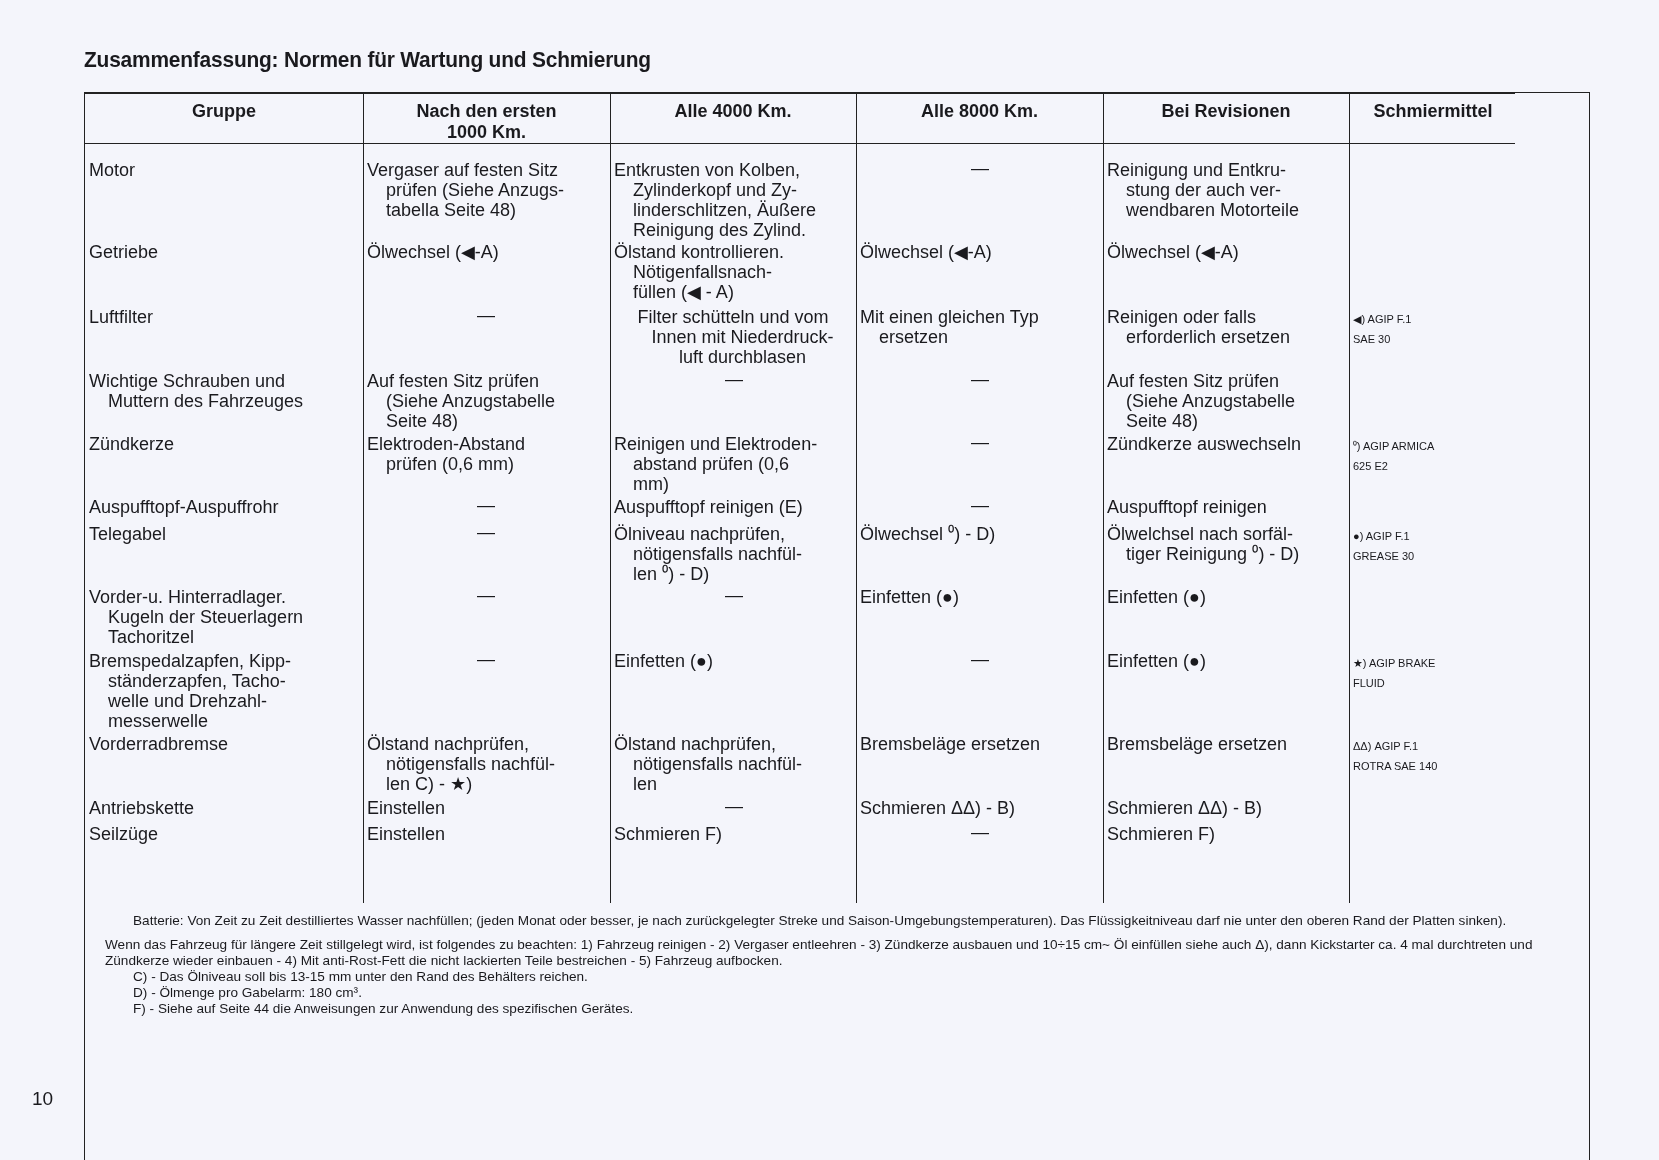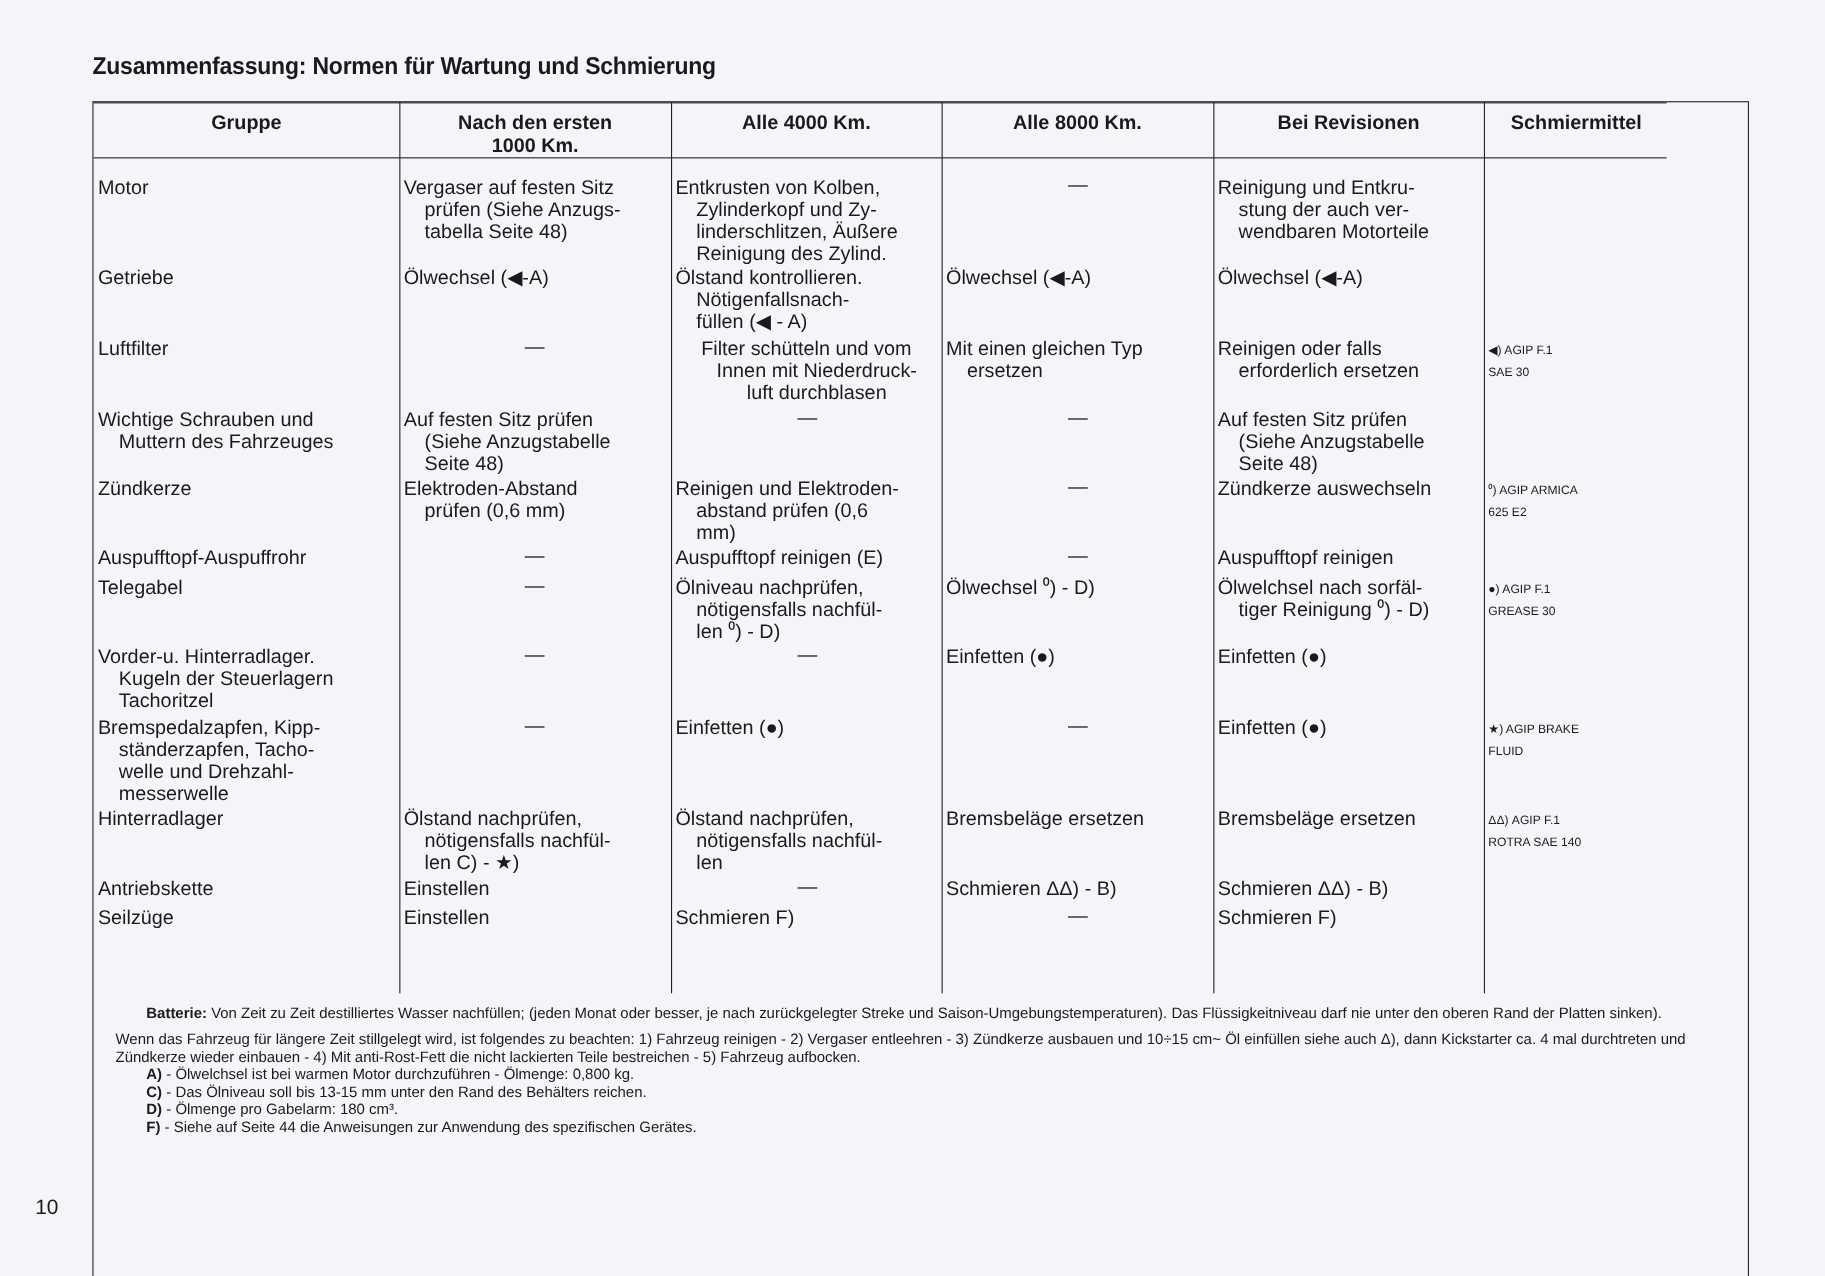--- a/index.html
+++ b/index.html
@@ -39,21 +39,21 @@
   }
   .cell .ind { padding-left: 19px; }
   .dash { position: absolute; font-size: 18px; }
   .lub { position: absolute; font-size: 11px; line-height: 20px; white-space: pre-line; }
   .notes {
     position: absolute; left: 20px; top: 820px; width: 1450px;
     font-size: 13.6px; line-height: 16px;
   }
   .notes p { margin: 0; }
   .notes .gap { margin-top: 8px; }
-  b { font-weight: bold; padding-left: 28px; }
+  b { font-weight: normal; padding-left: 28px; }
 </style>
 </head>
 <body>
 
 <div class="page-title">Zusammenfassung: Normen für Wartung und Schmierung</div>
 
 <div class="frame" id="frame">
 
   <div class="vline" style="left:278px"></div>
   <div class="vline" style="left:525px"></div>
@@ -120,21 +120,21 @@
       <div class="dash" style="left: 640px; top: 492px;">—</div>
       <div class="cell" style="left: 775px; top: 494px; width: 240px;"><div>Einfetten (●)</div></div>
       <div class="cell" style="left: 1022px; top: 494px; width: 238px;"><div>Einfetten (●)</div></div>
       <div class="cell" style="left: 4px; top: 558px; width: 270px;"><div>Bremspedalzapfen, Kipp-</div><div class="ind">ständerzapfen, Tacho-</div><div class="ind">welle und Drehzahl-</div><div class="ind">messerwelle</div></div>
       <div class="dash" style="left: 392px; top: 556px;">—</div>
       <div class="cell" style="left: 529px; top: 558px; width: 238px;"><div>Einfetten (●)</div></div>
       <div class="dash" style="left: 886px; top: 556px;">—</div>
       <div class="cell" style="left: 1022px; top: 558px; width: 238px;"><div>Einfetten (●)</div></div>
       <div class="lub" style="left: 1268px; top: 560px; width: 160px;">★) AGIP BRAKE
 FLUID</div>
-      <div class="cell" style="left: 4px; top: 641px; width: 270px;"><div>Hinterradlager</div></div>
+      <div class="cell" style="left: 4px; top: 641px; width: 270px;"><div>Vorderradbremse</div></div>
       <div class="cell" style="left: 282px; top: 641px; width: 240px;"><div>Ölstand nachprüfen,</div><div class="ind">nötigensfalls nachfül-</div><div class="ind">len C) - ★)</div></div>
       <div class="cell" style="left: 529px; top: 641px; width: 238px;"><div>Ölstand nachprüfen,</div><div class="ind">nötigensfalls nachfül-</div><div class="ind">len</div></div>
       <div class="cell" style="left: 775px; top: 641px; width: 240px;"><div>Bremsbeläge ersetzen</div></div>
       <div class="cell" style="left: 1022px; top: 641px; width: 238px;"><div>Bremsbeläge ersetzen</div></div>
       <div class="lub" style="left: 1268px; top: 643px; width: 160px;">ΔΔ) AGIP F.1
 ROTRA SAE 140</div>
       <div class="cell" style="left: 4px; top: 705px; width: 270px;"><div>Antriebskette</div></div>
       <div class="cell" style="left: 282px; top: 705px; width: 240px;"><div>Einstellen</div></div>
       <div class="dash" style="left: 640px; top: 703px;">—</div>
       <div class="cell" style="left: 775px; top: 705px; width: 240px;"><div>Schmieren ΔΔ) - B)</div></div>
@@ -143,21 +143,20 @@
       <div class="cell" style="left: 282px; top: 731px; width: 240px;"><div>Einstellen</div></div>
       <div class="cell" style="left: 529px; top: 731px; width: 238px;"><div>Schmieren F)</div></div>
       <div class="dash" style="left: 886px; top: 729px;">—</div>
       <div class="cell" style="left: 1022px; top: 731px; width: 238px;"><div>Schmieren F)</div></div>
     </div>
 
   <div class="notes">
     <p><b>Batterie:</b><span> Von Zeit zu Zeit destilliertes Wasser nachfüllen; (jeden Monat oder besser, je nach zurückgelegter Streke und Saison-Umgebungstemperaturen). Das Flüssigkeitniveau darf nie unter den oberen Rand der Platten sinken).</span></p>
     <p class="gap">Wenn das Fahrzeug für längere Zeit stillgelegt wird, ist folgendes zu beachten: 1) Fahrzeug reinigen - 2) Vergaser entleehren - 3) Zündkerze ausbauen und 10÷15 cm~ Öl einfüllen siehe auch Δ), dann Kickstarter ca. 4 mal durchtreten und Zündkerze wieder einbauen - 4) Mit anti-Rost-Fett die nicht lackierten Teile bestreichen - 5) Fahrzeug aufbocken.</p>
     <div id="footnotes">
-        <p><b>A)</b><span> - Ölwelchsel ist bei warmen Motor durchzuführen - Ölmenge: 0,800 kg.</span></p>
         <p><b>C)</b><span> - Das Ölniveau soll bis 13-15 mm unter den Rand des Behälters reichen.</span></p>
         <p><b>D)</b><span> - Ölmenge pro Gabelarm: 180 cm³.</span></p>
         <p><b>F)</b><span> - Siehe auf Seite 44 die Anweisungen zur Anwendung des spezifischen Gerätes.</span></p>
       </div>
   </div>
 </div>
 
 <div class="page-number">10</div>
 
 </body></html>

